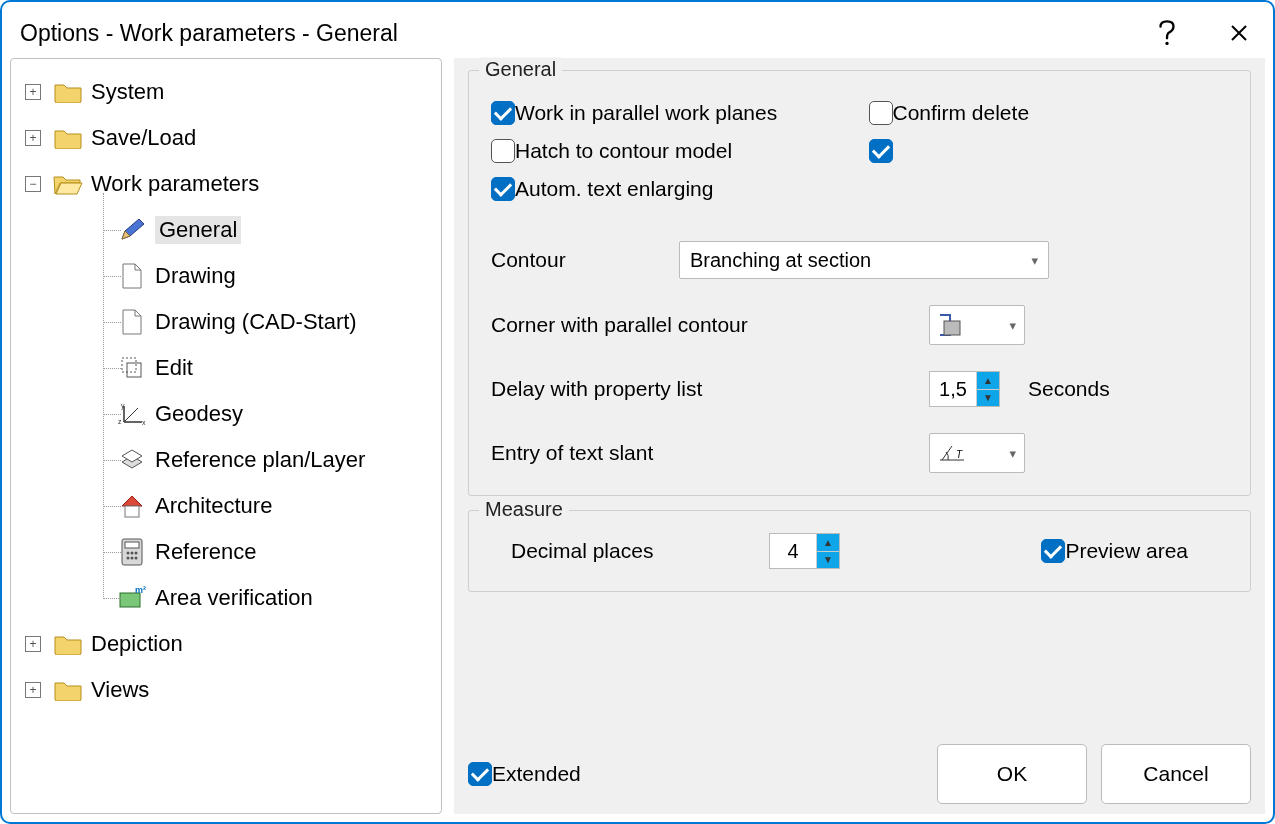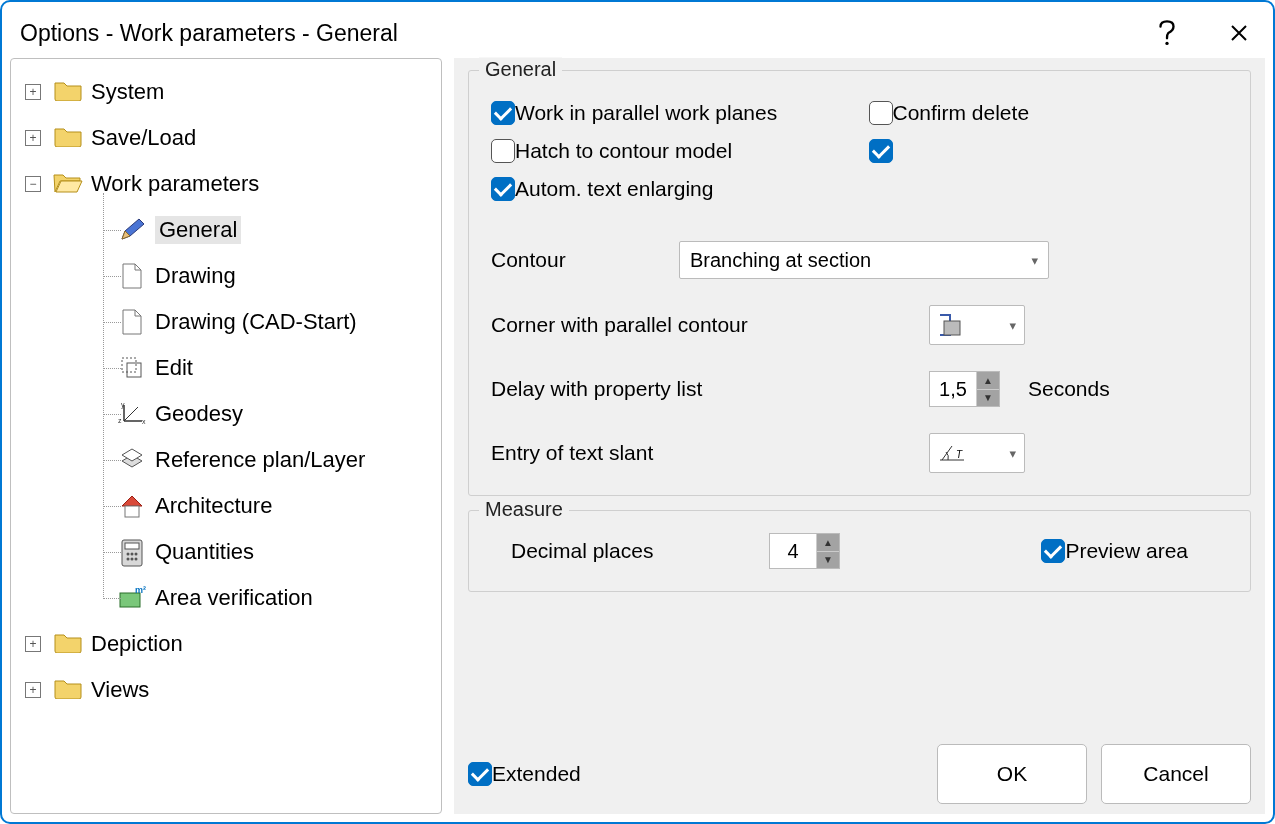--- a/index.html
+++ b/index.html
@@ -105,21 +105,21 @@
     bottom:22px;
   }
   .node::before{
     content:"";
     position:absolute;
     border-top:1px dotted #999;
   }
   .lvl2::before { left:86px; width:18px; top:23px; }
 
   
-  .ico { width:30px; height:26px; display:inline-flex; align-items:flex-start; justify-content:center; }
+  .ico { width:30px; height:26px; display:inline-flex; align-items:center; justify-content:center; }
   .ico svg { display:block; }
 
   
   .group {
     border: 1px solid #cfcfcf;
     border-radius: 3px;
     background: #f0f0f0;
     padding: 20px 22px 22px 22px;
     margin-bottom: 14px;
     position:relative;
@@ -170,21 +170,21 @@
     padding: 4px 10px;
     font-size:20px;
     gap:10px;
     cursor:pointer;
     text-align:center;
   }
   .combo .arrow { margin-left:auto; color:#666; font-size:13px; }
   .spinner {
     display:flex; align-items:stretch;
     border:1px solid #bbb;
-    background:#a3a3a3;
+    background:#0ea5e9;
     height:36px;
   }
   .spinner input{
     border:none; width:46px; text-align:center; font-size:20px; outline:none;
     font-family:inherit;
   }
   .spinner .btns{
     display:flex; flex-direction:column; border-left:1px solid #ccc;
   }
   .spinner .btns div{
@@ -357,21 +357,21 @@
                       <rect x="2" y="1" width="20" height="26" rx="2" fill="#d8d8d8" stroke="#555"></rect>
                       <rect x="5" y="4" width="14" height="6" fill="#fff" stroke="#555"></rect>
                       <circle cx="8" cy="15" r="1.5" fill="#555"></circle>
                       <circle cx="12" cy="15" r="1.5" fill="#555"></circle>
                       <circle cx="16" cy="15" r="1.5" fill="#555"></circle>
                       <circle cx="8" cy="20" r="1.5" fill="#555"></circle>
                       <circle cx="12" cy="20" r="1.5" fill="#555"></circle>
                       <circle cx="16" cy="20" r="1.5" fill="#555"></circle>
                     </svg>
                 </span>
-                <span class="label">Quantities</span>
+                <span class="label">Reference</span>
               </div>
             </li>
             <li>
               <div class="node lvl2">
                 <span class="ico">
                   <svg width="30" height="26" viewBox="0 0 30 26">
                       <rect x="3" y="8" width="20" height="14" fill="#7ac77a" stroke="#2a6e2a"></rect>
                       <text x="18" y="8" font-size="9" fill="#0070c0" font-weight="bold">m²</text>
                     </svg>
                 </span>

